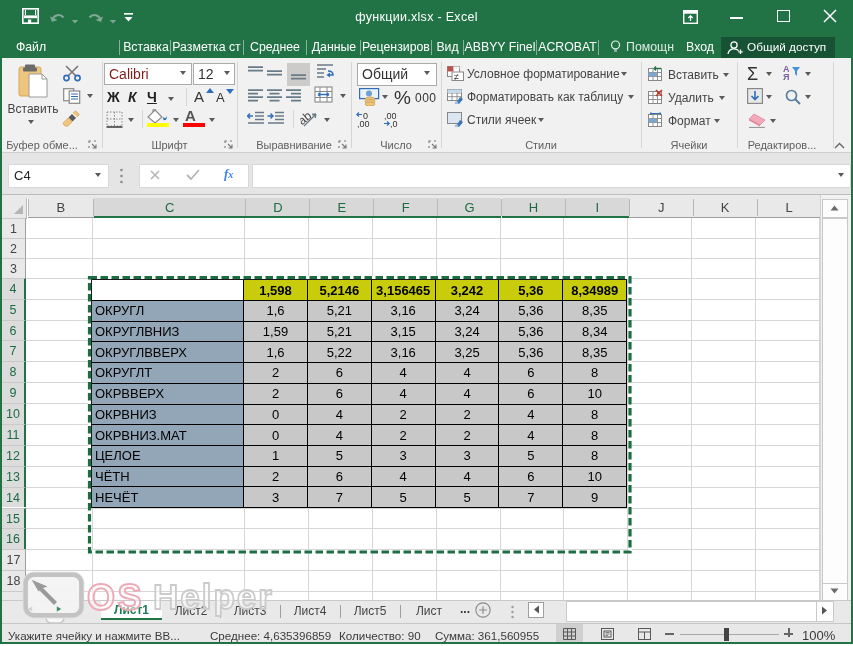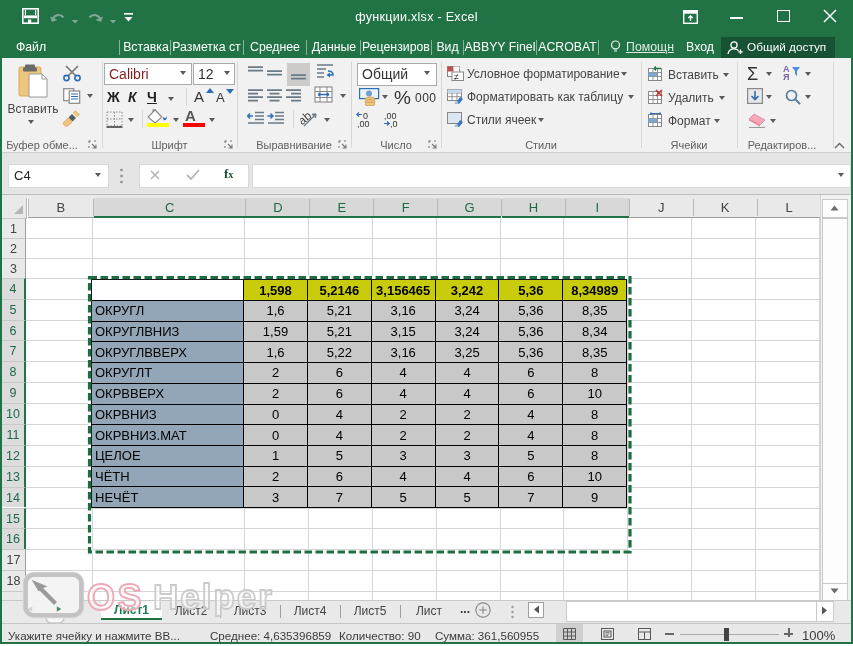--- a/index.html
+++ b/index.html
@@ -77,21 +77,21 @@
 <div class="rsep" style="left:431px;top:40px;"></div>
 <div class="rtab" style="left:464px;top:36px;width:72px;">ABBYY Finel</div>
 <div class="rsep" style="left:463px;top:40px;"></div>
 <div class="rtab" style="left:537px;top:36px;width:61px;">ACROBAT</div>
 <div class="rsep" style="left:536px;top:40px;"></div>
 <div class="rsep" style="left:597.5px;top:40px;"></div>
 <svg class="abs" style="left:610px;top:40px;" width="11" height="14" viewBox="0 0 11 14">
 <circle cx="5.5" cy="5" r="4" fill="none" stroke="#e8efe9" stroke-width="1.2"></circle>
 <path d="M4 9 L7 9 M4 11 L7 11" stroke="#e8efe9" stroke-width="1.2"></path>
 </svg>
-<div class="rtab" style="left:625px;top:36px;width:50px;color:rgba(255,255,255,0.85);text-decoration:underline;">Помощн</div>
+<div class="rtab" style="left:625px;top:36px;width:50px;color:rgba(255,255,255,0.85);">Помощн</div>
 <div class="rtab" style="left:683px;top:36px;width:34px;">Вход</div>
 <div class="abs" style="left:721px;top:37px;width:114px;height:21px;background:#175235;"></div>
 <svg class="abs" style="left:727px;top:41px;" width="17" height="14" viewBox="0 0 17 14">
 <circle cx="7" cy="4" r="3.1" fill="none" stroke="#fff" stroke-width="1.3"></circle>
 <path d="M1 13 C1.5 9.5 4 7.8 7 7.8 C9 7.8 10.5 8.4 11.6 9.6" fill="none" stroke="#fff" stroke-width="1.3"></path>
 <path d="M13.5 8.5 L13.5 13 M11.2 10.8 L15.8 10.8" stroke="#fff" stroke-width="1.3"></path>
 </svg>
 <div class="rtab" style="left:747px;top:36px;width:84px;text-align:left;font-size:11.8px;">Общий доступ</div>
 <div class="abs" style="left:2px;top:58px;width:849px;height:94px;background:#f1f1f1;"></div>
 <div class="abs" style="left:0;top:152px;width:853px;height:1px;background:#d2d0ce;"></div>
@@ -336,21 +336,21 @@
     <circle cx="2.5" cy="9" r="1.3" fill="#8a8a8a"></circle>
     <circle cx="2.5" cy="15" r="1.3" fill="#8a8a8a"></circle>
   </svg>
 <div class="abs" style="left:139px;top:164px;width:108px;height:22px;background:#fff;border:0.5px solid #d8d8d8;"></div>
 <svg class="abs" style="left:149px;top:169px;" width="12" height="12" viewBox="0 0 12 12">
 <path d="M2 2 L10 10 M10 2 L2 10" stroke="#b5b5b5" stroke-width="1.6"></path>
 </svg>
 <svg class="abs" style="left:186px;top:169px;" width="14" height="12" viewBox="0 0 14 12">
 <path d="M1 6 L5 10 L13 1" stroke="#b5b5b5" stroke-width="1.8" fill="none"></path>
 </svg>
-<div class="abs" style="left:224px;top:166px;font-size:13px;font-weight:bold;color:#14532d;font-family:'Liberation Serif',serif;">f<span style="font-size:10px;">x</span></div>
+<div class="abs" style="left:224px;top:166px;font-size:13px;font-style:italic;font-weight:bold;color:#3b82f6;font-family:'Liberation Serif',serif;">f<span style="font-size:10px;">x</span></div>
 <div class="abs" style="left:252px;top:164px;width:597px;height:22px;background:#fff;border:0.5px solid #d8d8d8;"></div>
 <div class="caret" style="left:838px;top:173px;"></div>
 <div class="abs" style="left:2px;top:195px;width:818px;height:405px;background:#fff;"></div>
 <div class="abs" style="left:2px;top:195px;width:818px;height:3px;background:#e9e9e9;"></div>
 <div class="abs" style="left:2px;top:198px;width:24px;height:20px;background:#e9e9e9;border-right:1px solid #b8b8b8;border-bottom:1px solid #9e9e9e;"></div>
 <svg class="abs" style="left:14px;top:204px;" width="10" height="11" viewBox="0 0 10 11">
     <path d="M9 1 L9 10 L0 10 Z" fill="#b5b5b5"></path>
   </svg>
 <div class="colhdr" style="left:28.0px;top:198px;width:65.5px;height:19px;line-height:19px;background:#e9e9e9;color:#444;border-bottom:1px solid #9e9e9e;">B</div>
 <div class="abs" style="left:27.5px;top:199px;width:1px;height:17px;background:#b8b8b8;"></div>

